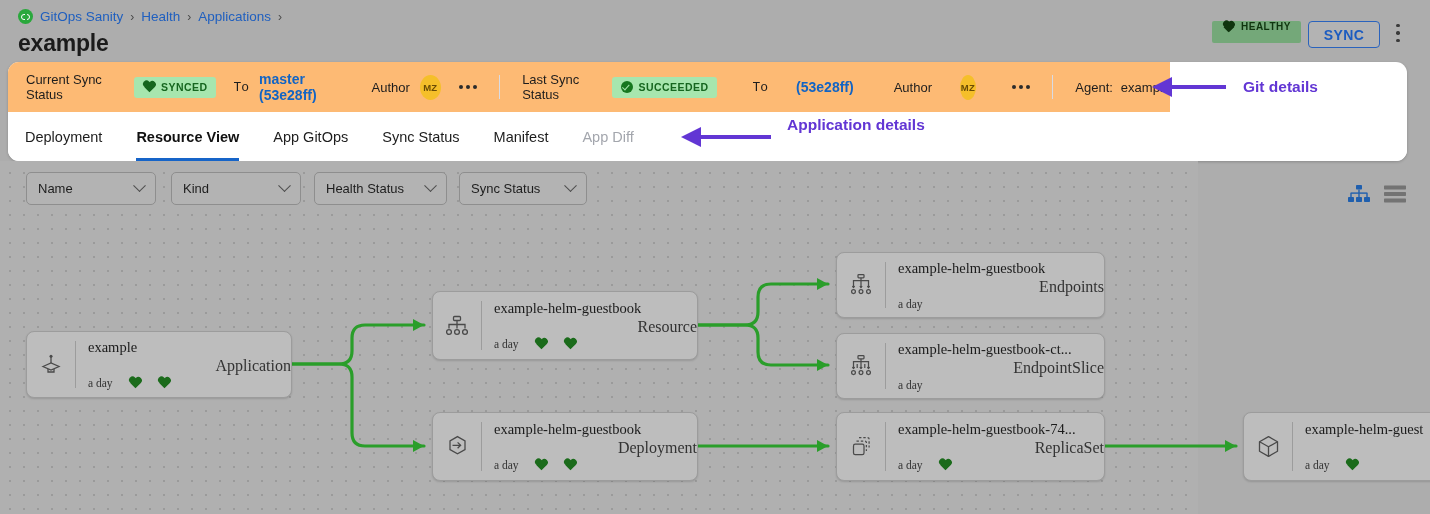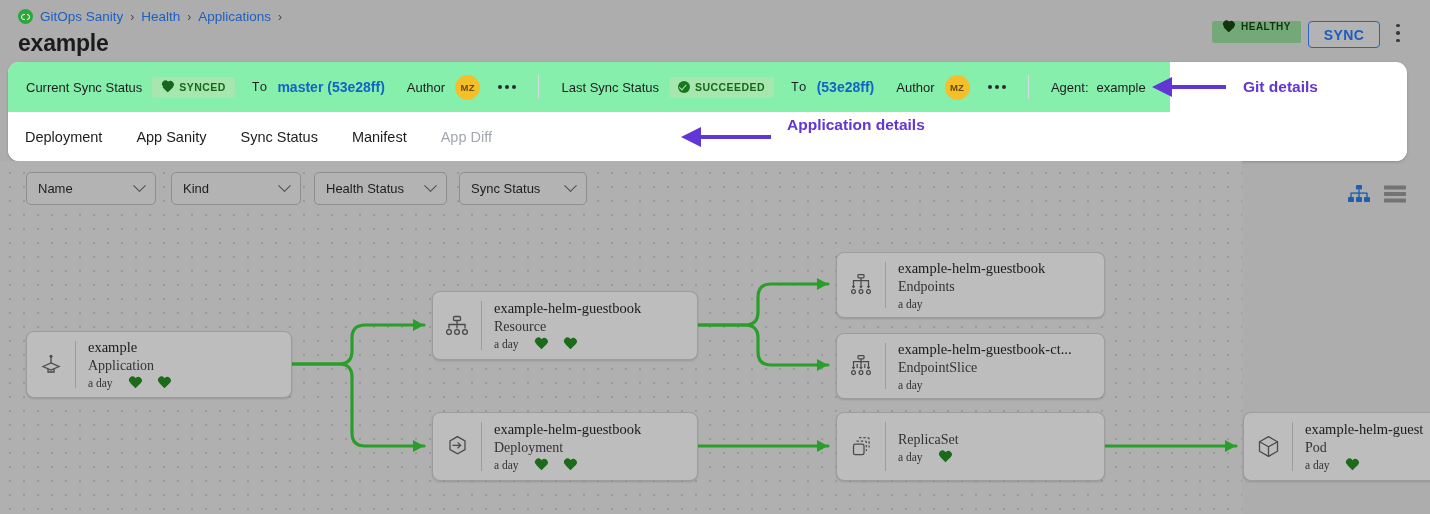--- a/index.html
+++ b/index.html
@@ -35,21 +35,21 @@
 
   .heart{display:inline-block;width:13px;height:12px;position:relative;}
   .heart:before,.heart:after{content:"";position:absolute;top:0;width:6.5px;height:10.5px;
     background:currentColor;border-radius:6.5px 6.5px 0 0;}
   .heart:before{left:6.5px;transform:rotate(-45deg);transform-origin:0 100%;}
   .heart:after{left:0;transform:rotate(45deg);transform-origin:100% 100%;}
 
   
   #panel{position:absolute;left:8px;top:62px;width:1399px;height:99px;background:#fff;
     border-radius:11px;box-shadow:0 1px 3px rgba(0,0,0,.20);overflow:hidden;}
-  #syncbar{position:absolute;left:0;top:0;width:1162px;height:50px;background:#86efac;
+  #syncbar{position:absolute;left:0;top:0;width:1162px;height:50px;background:#fdba74;
     border-bottom:1px solid #e6e8ee;display:flex;align-items:center;}
   .sb-seg{display:flex;align-items:center;height:50px;}
   .sb-label{font-size:13px;color:#1d1d1d;}
   .sb-pill{height:21px;border-radius:3px;background:#a7e6ae;display:flex;align-items:center;gap:5px;
     padding:0 9px;font-size:10.5px;font-weight:bold;color:#16661f;letter-spacing:.45px;}
   .sb-to{font-size:13px;color:#1d1d1d;font-family:Liberation Mono, monospace;}
   .sb-rev{font-size:14px;font-weight:bold;color:#1264c4;}
   .avatar{width:25px;height:25px;border-radius:50%;background:#f5bf2a;color:#6a4c05;
     font-size:9.5px;font-weight:bold;display:flex;align-items:center;justify-content:center;letter-spacing:.3px;}
   .dots3{display:flex;gap:3.2px;align-items:center;cursor:pointer;}
@@ -69,37 +69,37 @@
   .ann-arrow{position:absolute;height:14px;}
   .ann-arrow .shaft{position:absolute;right:0;top:5px;height:4px;background:#6236d4;}
   .ann-arrow .headt{position:absolute;left:0;top:0;width:0;height:0;
     border-top:10px solid transparent;border-bottom:10px solid transparent;border-right:20px solid #6236d4;margin-top:-3px;}
   .ann-label{position:absolute;font-size:15.5px;font-weight:bold;color:#6236d4;}
 
   
   #canvas{position:absolute;left:0;top:161px;width:1198px;height:353px;
     background-color:#b0b0b0;
     background-image:radial-gradient(#9a9a9a 1px,transparent 1.1px);
-    background-size:14px 14px;background-position:3px 5px;padding-left:44px;}
+    background-size:14px 14px;background-position:3px 5px;}
   .filter{position:absolute;top:11px;height:33px;border:1px solid #8e8e8e;border-radius:5px;
     background:#b3b3b3;display:flex;align-items:center;justify-content:space-between;
     padding:0 11px;box-sizing:border-box;font-size:13px;color:#1d1d1d;cursor:pointer;}
   .chev{width:8px;height:8px;border:solid #4e4e4e;border-width:0 1.5px 1.5px 0;
     transform:rotate(45deg) translate(-2px,-2px);}
   #tree-icon{position:absolute;left:1348px;top:185px;width:22px;height:18px;cursor:pointer;}
   #list-icon{position:absolute;left:1384px;top:185px;width:22px;height:18px;cursor:pointer;}
 
   
   .node{position:absolute;background:#bdbdbd;border:1px solid #9c9c9c;border-radius:8px;
     box-shadow:0 1px 2px rgba(0,0,0,.14);display:flex;align-items:center;overflow:hidden;cursor:pointer;font-family:Liberation Serif, serif;}
   .node .nicon{width:48px;flex:0 0 48px;display:flex;align-items:center;justify-content:center;color:#4a4a4a;}
   .node .ndiv{width:1px;align-self:stretch;margin:9px 0;background:#9c9c9c;}
   .node .nbody{flex:1;padding:0 0 0 12px;min-width:0;}
   .nname{font-size:14.5px;color:#1b1b1b;white-space:nowrap;overflow:hidden;text-overflow:ellipsis;line-height:17px;}
-  .nkind{font-size:14px;color:#333;margin-top:3px;line-height:14px;}
+  .nkind{font-size:16px;color:#333;margin-top:3px;line-height:14px;text-align:right;}
   .nmeta{display:flex;align-items:center;gap:0;margin-top:3px;}
   .nage{font-size:11.5px;color:#333;line-height:14px;}
   .nmeta .heart{color:#1b6b1b;margin-left:16px;}
 
   svg.edges{position:absolute;left:0;top:0;width:1430px;height:353px;pointer-events:none;}
 </style>
 </head>
 <body>
 
 <div id="header">
@@ -145,21 +145,21 @@
       <span class="avatar">MZ</span>
       <span class="dots3" style="margin-left:8px">
           <i></i>
           <i></i>
           <i></i>
         </span>
     </div>
 
     <span class="vdiv" style="margin-left:22px"></span>
 
-    <div class="sb-seg" style="margin-left:22px;gap:10px">
+    <div class="sb-seg" style="margin-left:22px;gap:28px">
       <span class="sb-label">Last Sync Status</span>
       <span class="sb-pill">
         <span class="check-circ"></span>
         <span>SUCCEEDED</span>
       </span>
       <span class="sb-to" style="margin-left:7px">To</span>
       <span class="sb-rev">(53e28ff)</span>
       <span class="sb-label" style="margin-left:12px">Author</span>
       <span class="avatar">MZ</span>
       <span class="dots3" style="margin-left:8px">
@@ -172,21 +172,22 @@
     <span class="vdiv" style="margin-left:22px"></span>
 
     <div class="sb-seg" style="margin-left:22px;gap:8px">
       <span class="sb-label">Agent:</span>
       <span class="sb-label">example</span>
     </div>
   </div>
 
   <div id="tabs">
     <div class="tab" style="margin-left:17px">Deployment</div>
-    <div class="tab" style="margin-left:34px">App Sanity</div>
+    <div class="tab active" style="margin-left:34px">Resource View</div>
+    <div class="tab" style="margin-left:34px">App GitOps</div>
     <div class="tab" style="margin-left:34px">Sync Status</div>
     <div class="tab" style="margin-left:34px">Manifest</div>
     <div class="tab disabled" style="margin-left:34px">App Diff</div>
   </div>
 </div>
 
 <div class="ann-arrow" style="left:1152px;top:80px;width:74px;">
   <span class="headt"></span>
     <span class="shaft" style="width:56px"></span>
 </div>
@@ -356,20 +357,21 @@
   <div class="node" style="left:836px;top:251px;width:267px;height:67px">
     <div class="nicon">
       <svg width="25" height="25" viewBox="0 0 25 25" fill="none" stroke="currentColor" stroke-width="1.25">
         <path d="M10 3.5 h8.5 a1.6 1.6 0 0 1 1.6 1.6 v8.5" stroke-dasharray="2.4 1.9"></path>
         <path d="M7.5 7 h8.3 a1.6 1.6 0 0 1 1.6 1.6 v8.3" stroke-dasharray="2.4 1.9"></path>
         <rect x="4.5" y="10.2" width="10.5" height="10.5" rx="1.7"></rect>
       </svg>
       </div>
     <div class="ndiv"></div>
     <div class="nbody">
+      <div class="nname">example-helm-guestbook-74...</div>
       <div class="nkind">ReplicaSet</div>
       <div class="nmeta">
           <span class="nage">a day</span>
         <span class="heart"></span>
         </div>
     </div>
   </div>
 
   <div class="node" style="left:1243px;top:251px;width:264px;height:67px">
     <div class="nicon">

